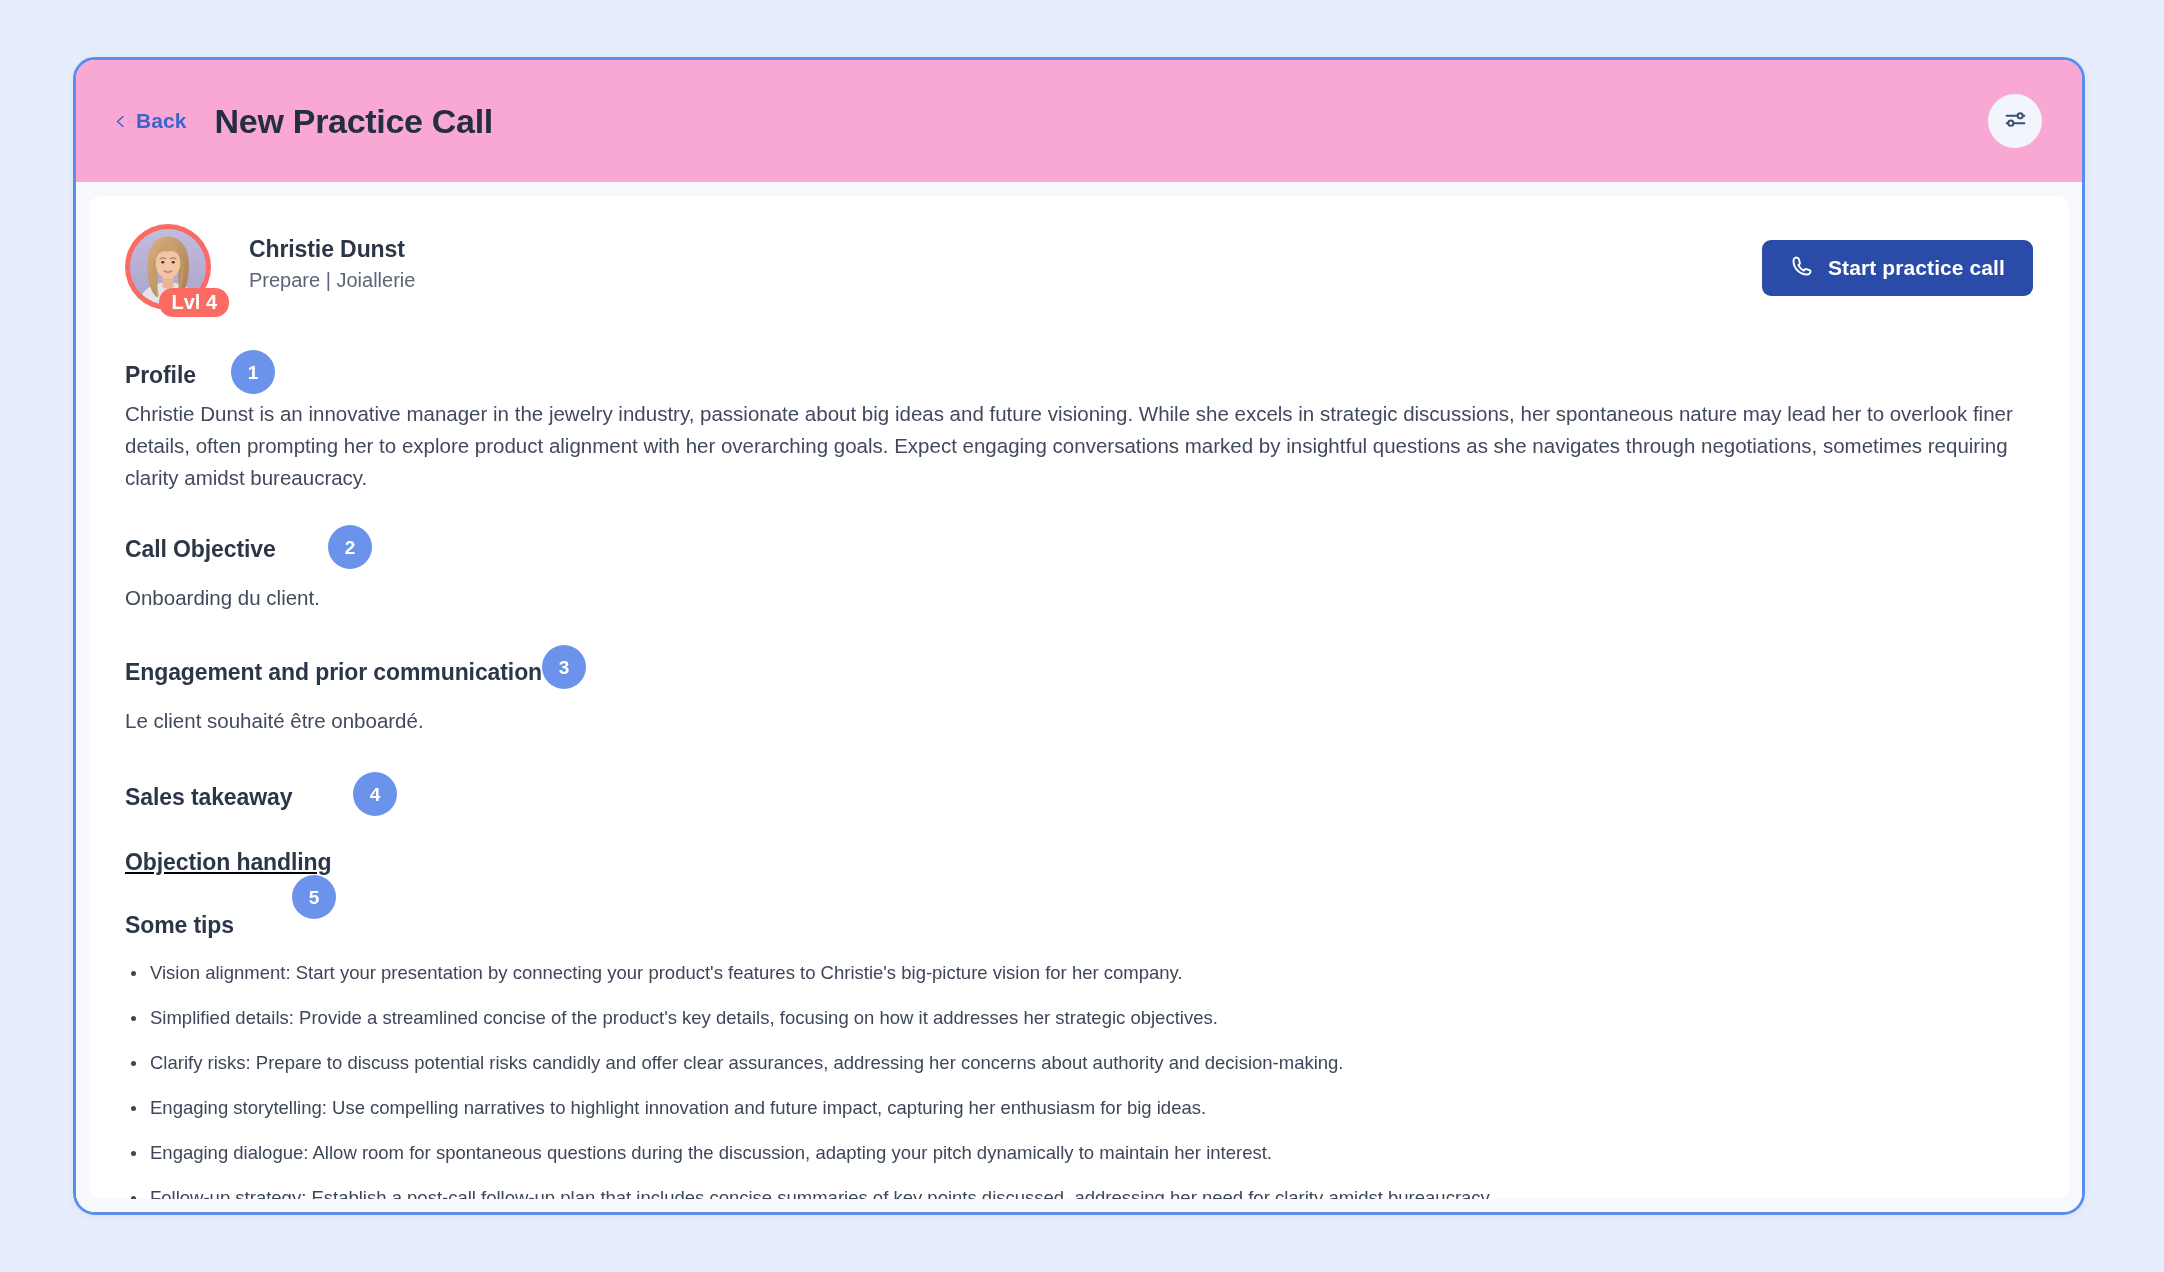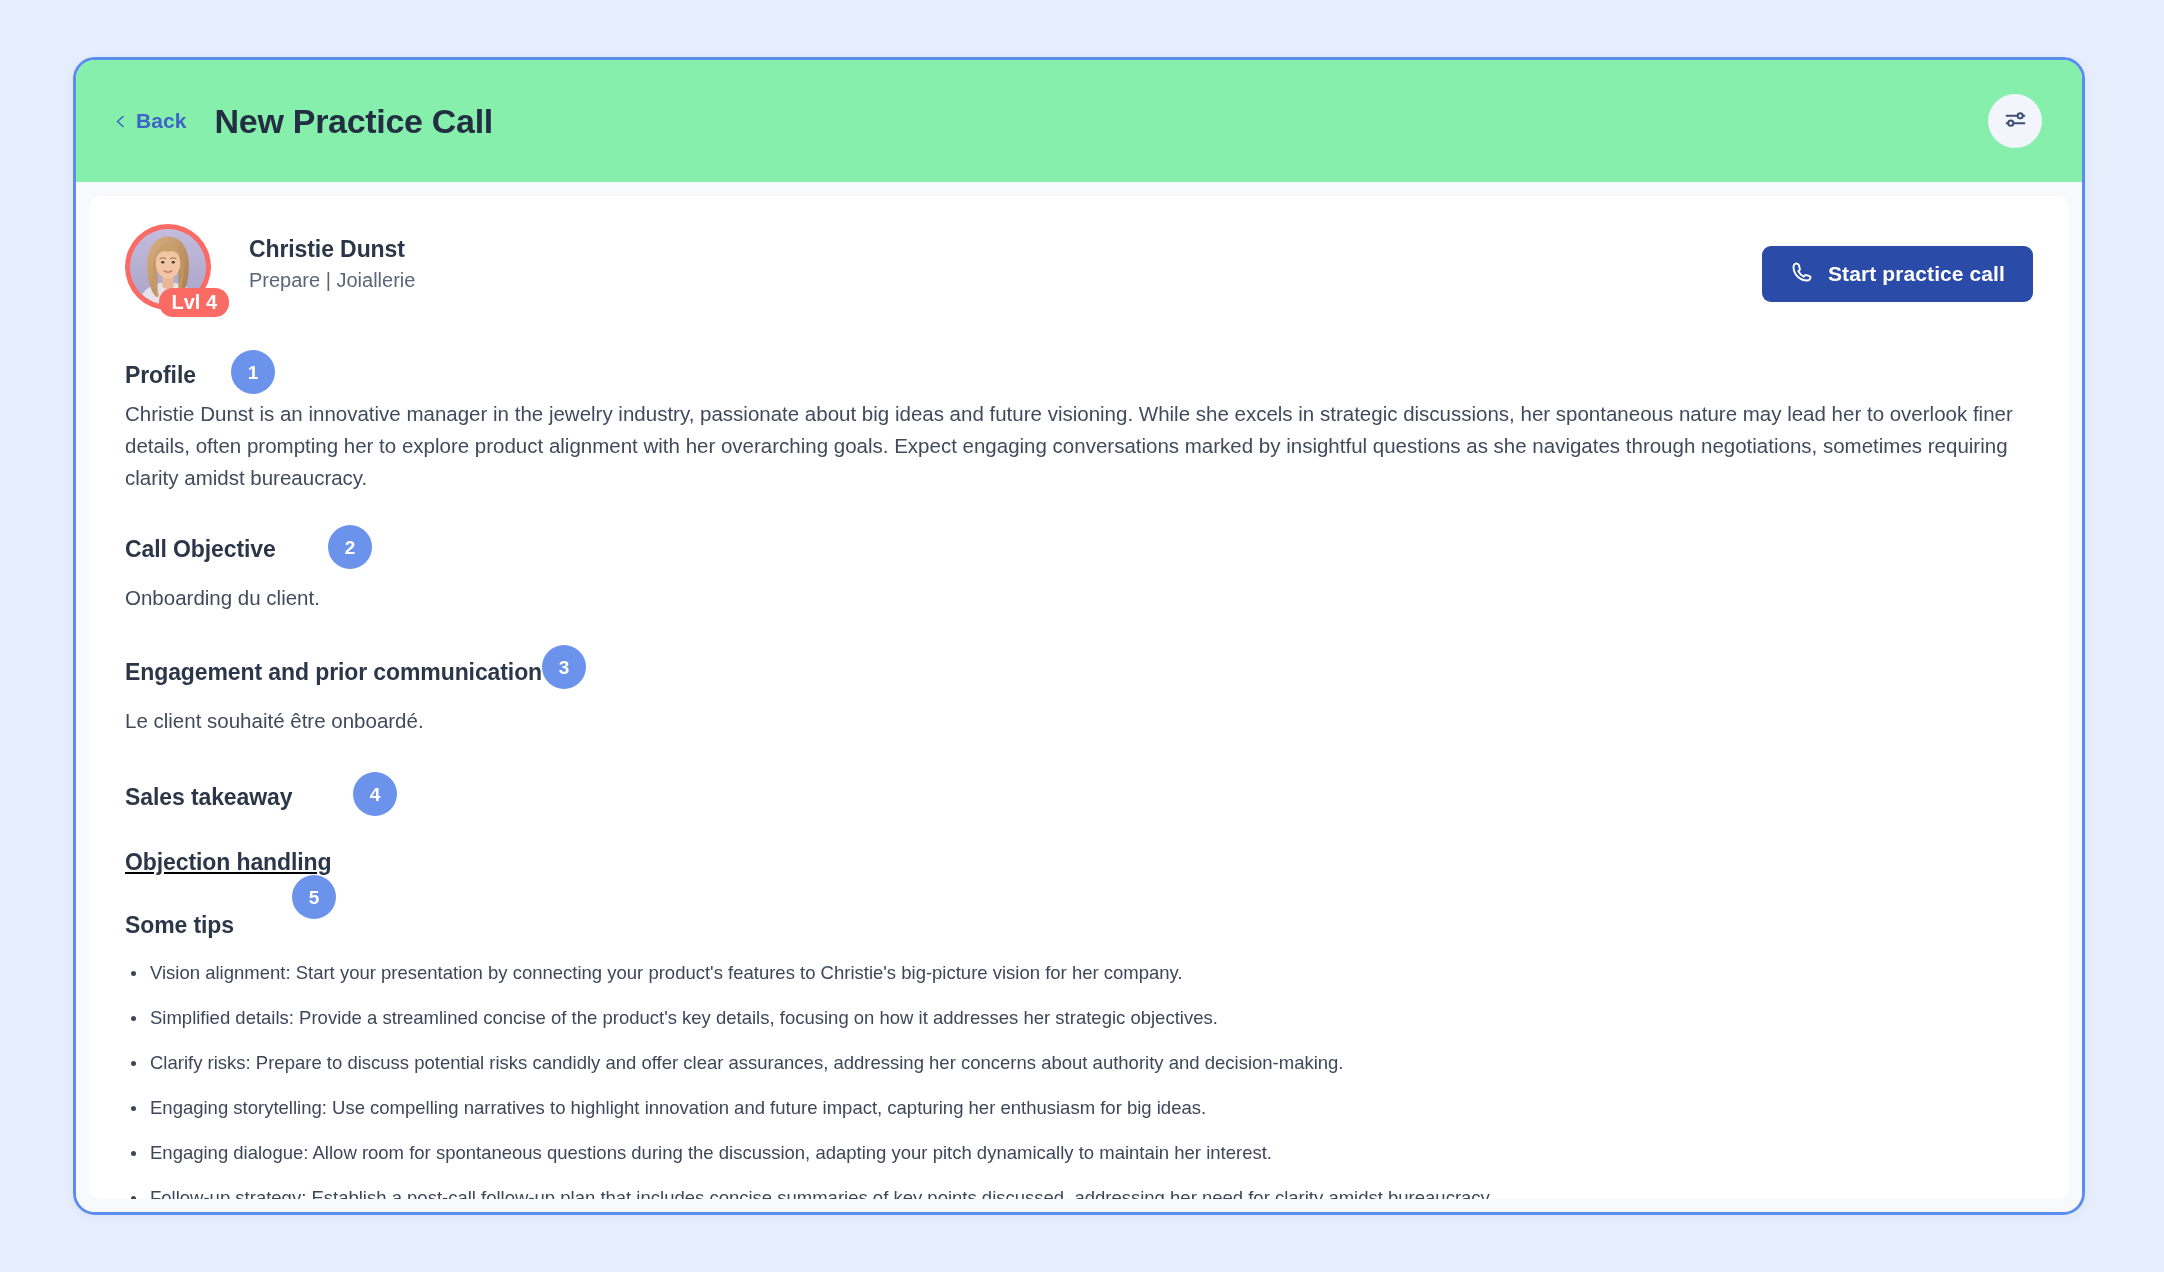--- a/index.html
+++ b/index.html
@@ -29,21 +29,21 @@
     overflow: hidden;
     display: flex;
     flex-direction: column;
     box-shadow: 0 2px 10px rgba(80,110,200,.06);
   }
 
   
   .header {
     height: 122px;
     flex: 0 0 122px;
-    background: #86efac;
+    background: #f9a8d4;
     display: flex;
     align-items: center;
     padding: 0 40px 0 32px;
     position: relative;
   }
 
   .back-btn {
     display: flex;
     align-items: center;
     gap: 9px;
@@ -157,21 +157,21 @@
   }
   .persona-meta {
     color: #5b6577;
     font-size: 20px;
     font-weight: 400;
   }
 
   .start-call-btn {
     position: absolute;
     right: 0;
-    top: 24px;
+    top: 18px;
     background: #2a4ca8;
     color: #ffffff;
     border: none;
     border-radius: 9px;
     height: 56px;
     padding: 0 28px;
     display: flex;
     align-items: center;
     gap: 14px;
     font-size: 21px;

